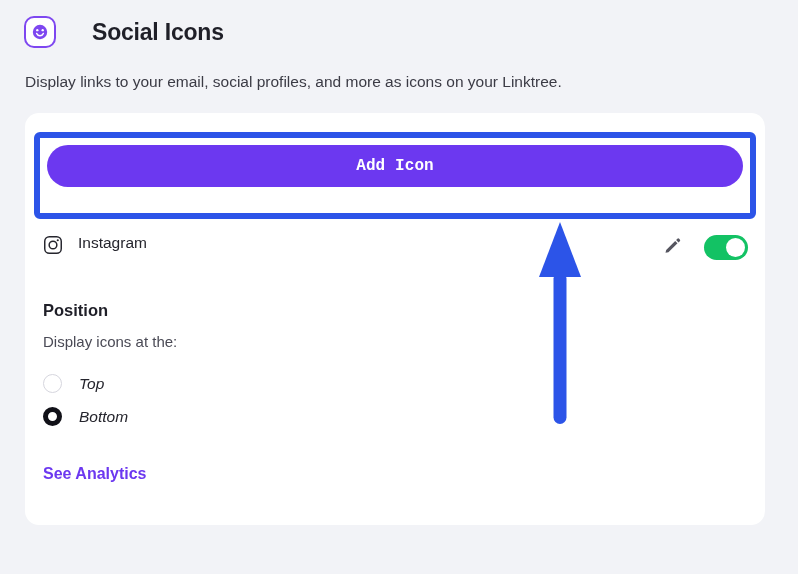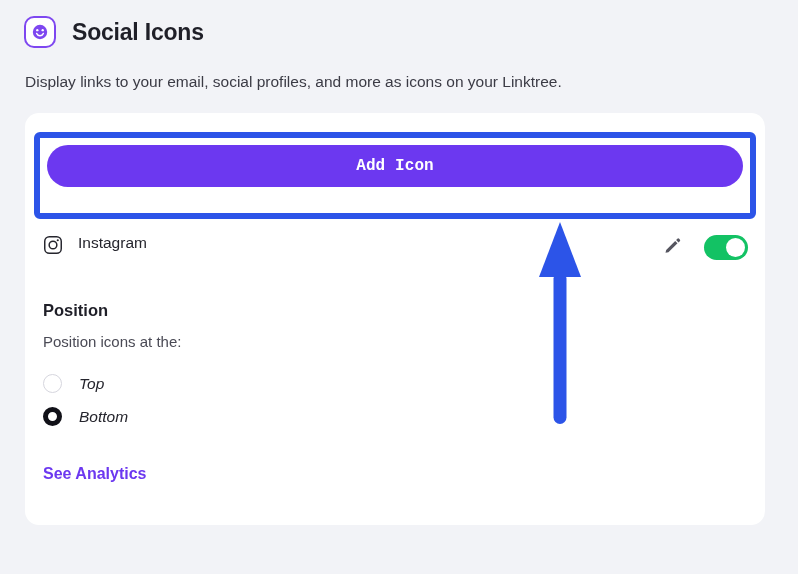--- a/index.html
+++ b/index.html
@@ -33,20 +33,21 @@
     align-items: center;
     justify-content: center;
     background: #ffffff;
     box-sizing: border-box;
   }
   .header-title {
     font-size: 23px;
     font-weight: bold;
     color: #1f1f28;
     letter-spacing: -0.2px;
+    margin-left: 20px;
   }
   .subtitle {
     position: absolute;
     left: 25px;
     top: 73px;
     font-size: 15.5px;
     color: #3b3b45;
   }
 
   
@@ -246,21 +247,21 @@
           <path d="M16.6 5 L18.1 3.5 A1.6 1.6 0 0 1 20.4 3.5 L21.2 4.3 A1.6 1.6 0 0 1 21.2 6.6 L19.6 8.1 Z" fill="#55555f"></path>
         </svg>
       </span>
       <span class="toggle">
         <span class="knob"></span>
       </span>
     </div>
   </div>
 
   <div class="position-heading">Position</div>
-  <div class="position-sub">Position icons at the:</div>
+  <div class="position-sub">Display icons at the:</div>
 
   <div class="radio-row top">
     <span class="radio off"></span>
     <span class="radio-label">Top</span>
   </div>
 
   <div class="radio-row bottom">
     <span class="radio on"></span>
     <span class="radio-label">Bottom</span>
   </div>

